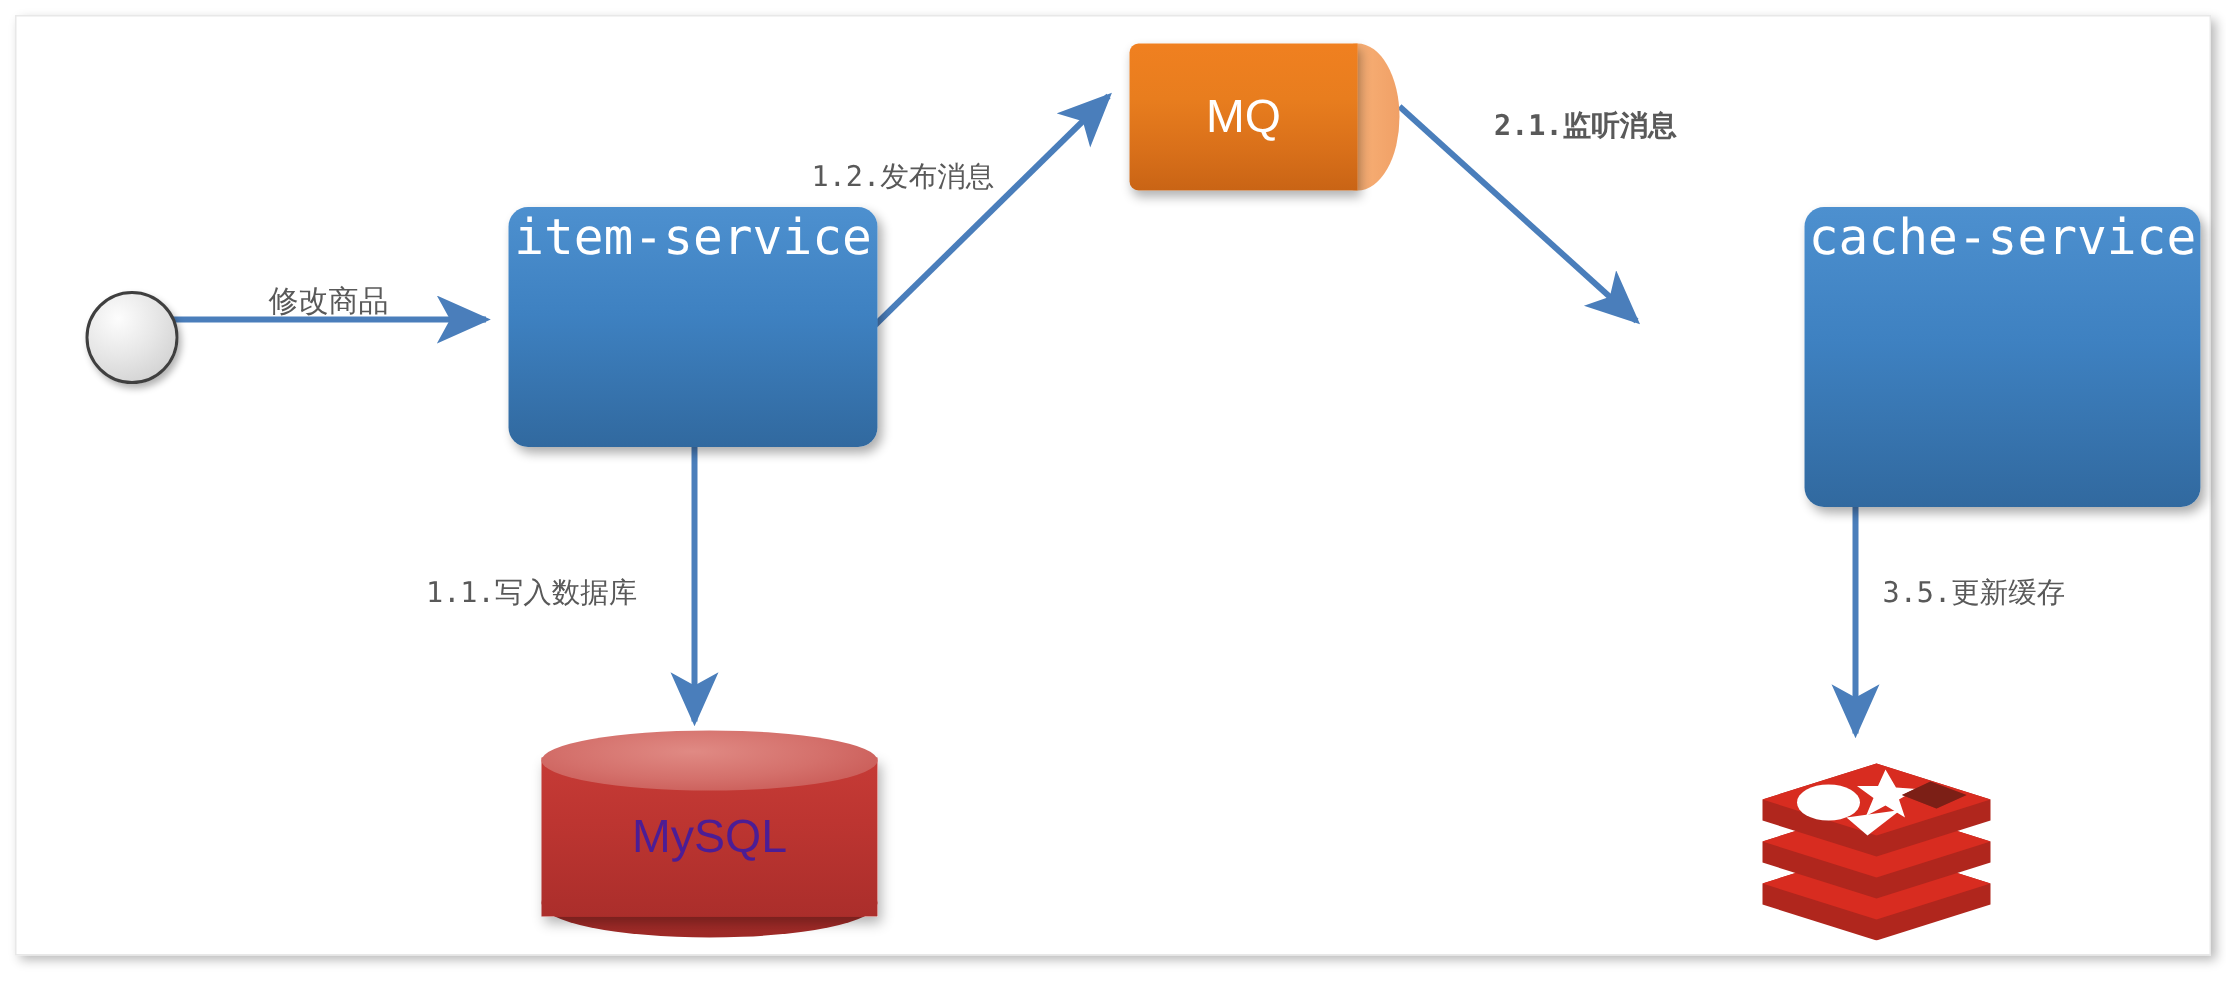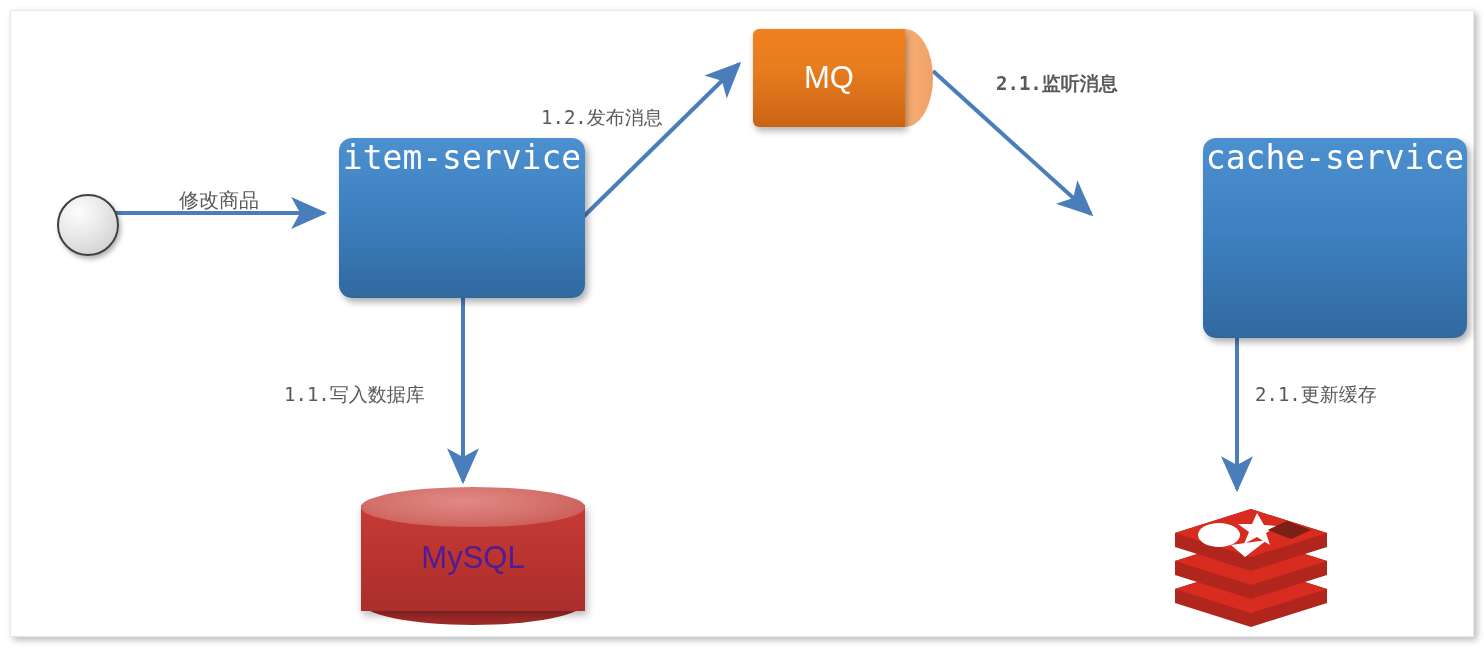--- a/index.html
+++ b/index.html
@@ -151,15 +151,15 @@
       <path d="M60,56 L96,51 L74,68 Z" fill="#ffffff"></path>
       <path d="M116,32 L140,41 L120,50 L97,41 Z" fill="#a02b20"></path>
       <path d="M116,32 L140,41 L120,50 L97,41 Z" fill="#7c1f16"></path>
     </svg>
   </div>
 
   <div class="elabel cjk" style="left:168px;top:176px;font-size:20px;">修改商品</div>
   <div class="elabel" style="left:530px;top:60px;margin-top:34px;">1.2.发布消息</div>
   <div class="elabel" style="left:985px;top:60px;font-weight:bold;">2.1.监听消息</div>
   <div class="elabel" style="left:273px;top:371px;text-align:right;">1.1.写入数据库</div>
-  <div class="elabel" style="left:1244px;top:371px;">2.1.更新缓存</div>
+  <div class="elabel" style="left:1244px;top:371px;">3.5.更新缓存</div>
 
 </div>
 
 </body></html>

